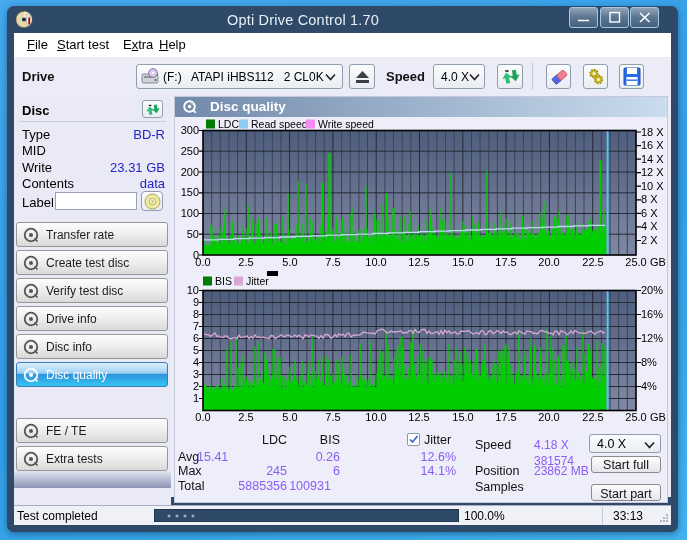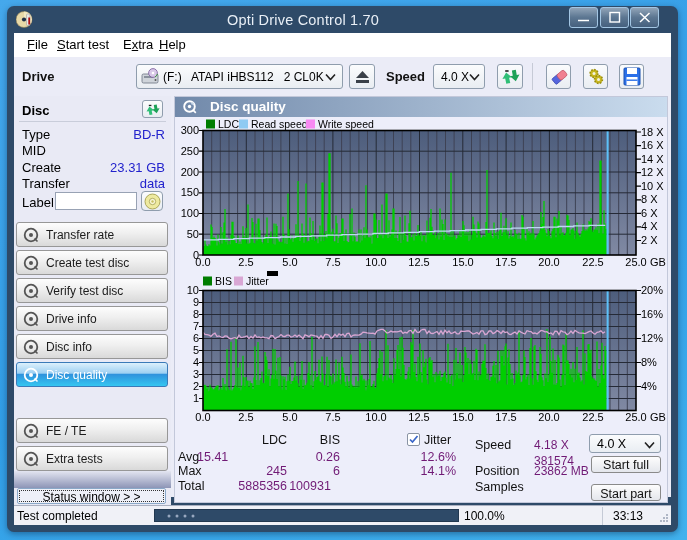--- a/index.html
+++ b/index.html
@@ -22,21 +22,21 @@
 .sbtn{position:absolute;left:2px;width:152px;height:25px;border:1px solid #979797;border-radius:3px;background:linear-gradient(#fdfdfd,#efefef 45%,#d9d9d9);font-size:12px;color:#1c1c1c}
 .sbtn .tx{position:absolute;left:29px;top:5px}
 .sel{border-color:#3a7ab8;background:linear-gradient(#dcf0fc,#9ed0f2 44%,#2f93dd 50%,#35c6f1);color:#fff}
 
 #cpanel{position:absolute;left:160px;top:0;width:494px;height:407px;background:#edeefa;border:1px solid #c3c8da}
 #chead{position:absolute;left:0;top:0;width:492px;height:20px;background:linear-gradient(90deg,#7189aa,#cadcee);color:#fff;font-weight:bold;font-size:13.5px}
 svg text.ax{font-size:11px;fill:#000;font-family:"Liberation Sans",sans-serif}
 svg text.lg{font-size:10.5px;fill:#000;font-family:"Liberation Sans",sans-serif}
 
 .st{position:absolute;font-size:12.5px;color:#111}
-.bv{color:#701a75}
+.bv{color:#8b5cf6}
 .pbtn{position:absolute;left:417px;width:70px;height:17px;border:1px solid #8a8a8a;border-radius:3px;background:linear-gradient(#fdfdfd,#e4e6ec);font-size:12.5px;text-align:center;color:#111}
 
 #sbar{position:absolute;left:0;top:472px;width:657px;height:20px;background:#f0f1f7;border-top:1px solid #aab0c0;font-size:12px;color:#000}
 </style></head><body>
 
 <div id="win"></div>
 
 <div class="abs" style="left:16px;top:11px;width:17px;height:17px">
  <svg width="17" height="17">
   <circle cx="8" cy="8.5" r="8" fill="#e8d9a8"></circle>
@@ -142,23 +142,23 @@
        <g transform="rotate(-10 8 8)">
        <polygon points="1.4,8.4 5.1,3.9 8.8,8.4 6.6,8.4 6.7,12.4 3.7,12.4 3.6,8.4" fill="#2fbf76"></polygon>
        <polygon points="7.4,7.3 11.1,11.8 14.8,7.3 12.6,7.3 12.6,3.3 9.6,3.3 9.6,7.3" fill="#1ea258"></polygon>
        </g>
      </svg>
    </div>
    <div class="abs" style="left:5px;top:25px;width:147px;height:1px;background:#c9cdda"></div>
    <span class="abs" style="left:8px;top:31px">Type</span>
         <span class="sv" style="top:31px">BD-R</span>
    <span class="abs" style="left:8px;top:47px">MID</span>
-   <span class="abs" style="left:8px;top:64px">Create</span>
+   <span class="abs" style="left:8px;top:64px">Write</span>
         <span class="sv" style="top:64px">23.31 GB</span>
-   <span class="abs" style="left:8px;top:80px">Transfer</span>
+   <span class="abs" style="left:8px;top:80px">Contents</span>
         <span class="sv" style="top:80px">data</span>
    <span class="abs" style="left:8px;top:99px">Label</span>
    <div class="abs" style="left:41px;top:96px;width:82px;height:18px;background:#fff;border:1px solid #98a2b4"></div>
    <div class="ctl" style="left:127px;top:95px;width:22px;height:20px;border-radius:4px">
      <svg class="abs" style="left:2px;top:1px" width="17" height="17">
        <circle cx="8.5" cy="8.5" r="7.5" fill="#eeeaa0" stroke="#9a9440" stroke-width=".8"></circle>
        <circle cx="8.5" cy="8.5" r="3.2" fill="#f8f6d8" stroke="#9a9440" stroke-width=".7"></circle>
        <circle cx="8.5" cy="8.5" r="1.2" fill="#c8c060"></circle>
      </svg>
    </div>
@@ -220,23 +220,20 @@
         </div>
         <div class="sbtn" style="top:350px">
           <svg class="abs" style="left:6px;top:4px" width="17" height="17">
             <circle cx="8" cy="8" r="6.3" fill="none" stroke="#555" stroke-width="1.8"></circle>
             <circle cx="8" cy="8" r="2" fill="#555"></circle>
             <path d="M11.5 11.5 l3 3" stroke="#555" stroke-width="1.6"></path>
           </svg>
           <span class="tx">Extra tests</span>
         </div>
    <div class="abs" style="left:0;top:375px;width:157px;height:17px;background:linear-gradient(#e3e5f1,#8d95b6)"></div>
-   <div class="abs" style="left:3px;top:392px;width:149px;height:16px;background:#eef0f8;border:1px solid #8aa8c8;border-radius:2px">
-     <div class="abs" style="left:1px;top:1px;right:1px;bottom:1px;border:1px dotted #333;border-radius:1px;text-align:center;font-size:12px;padding-top:0px;line-height:13px">Status window &gt; &gt;</div>
-   </div>
   </div>
 
   <div id="cpanel">
    <div id="chead">
      <svg class="abs" style="left:8px;top:3px" width="14" height="14">
        <circle cx="6.5" cy="6.5" r="5.3" fill="none" stroke="#fff" stroke-width="1.9"></circle>
        <circle cx="6.5" cy="6.5" r="1.7" fill="#fff"></circle>
        <path d="M10.2 10.2 l2.6 2.6" stroke="#fff" stroke-width="1.7"></path>
        <circle cx="9.5" cy="3.5" r="1.3" fill="#c8d8ea"></circle>
      </svg>

